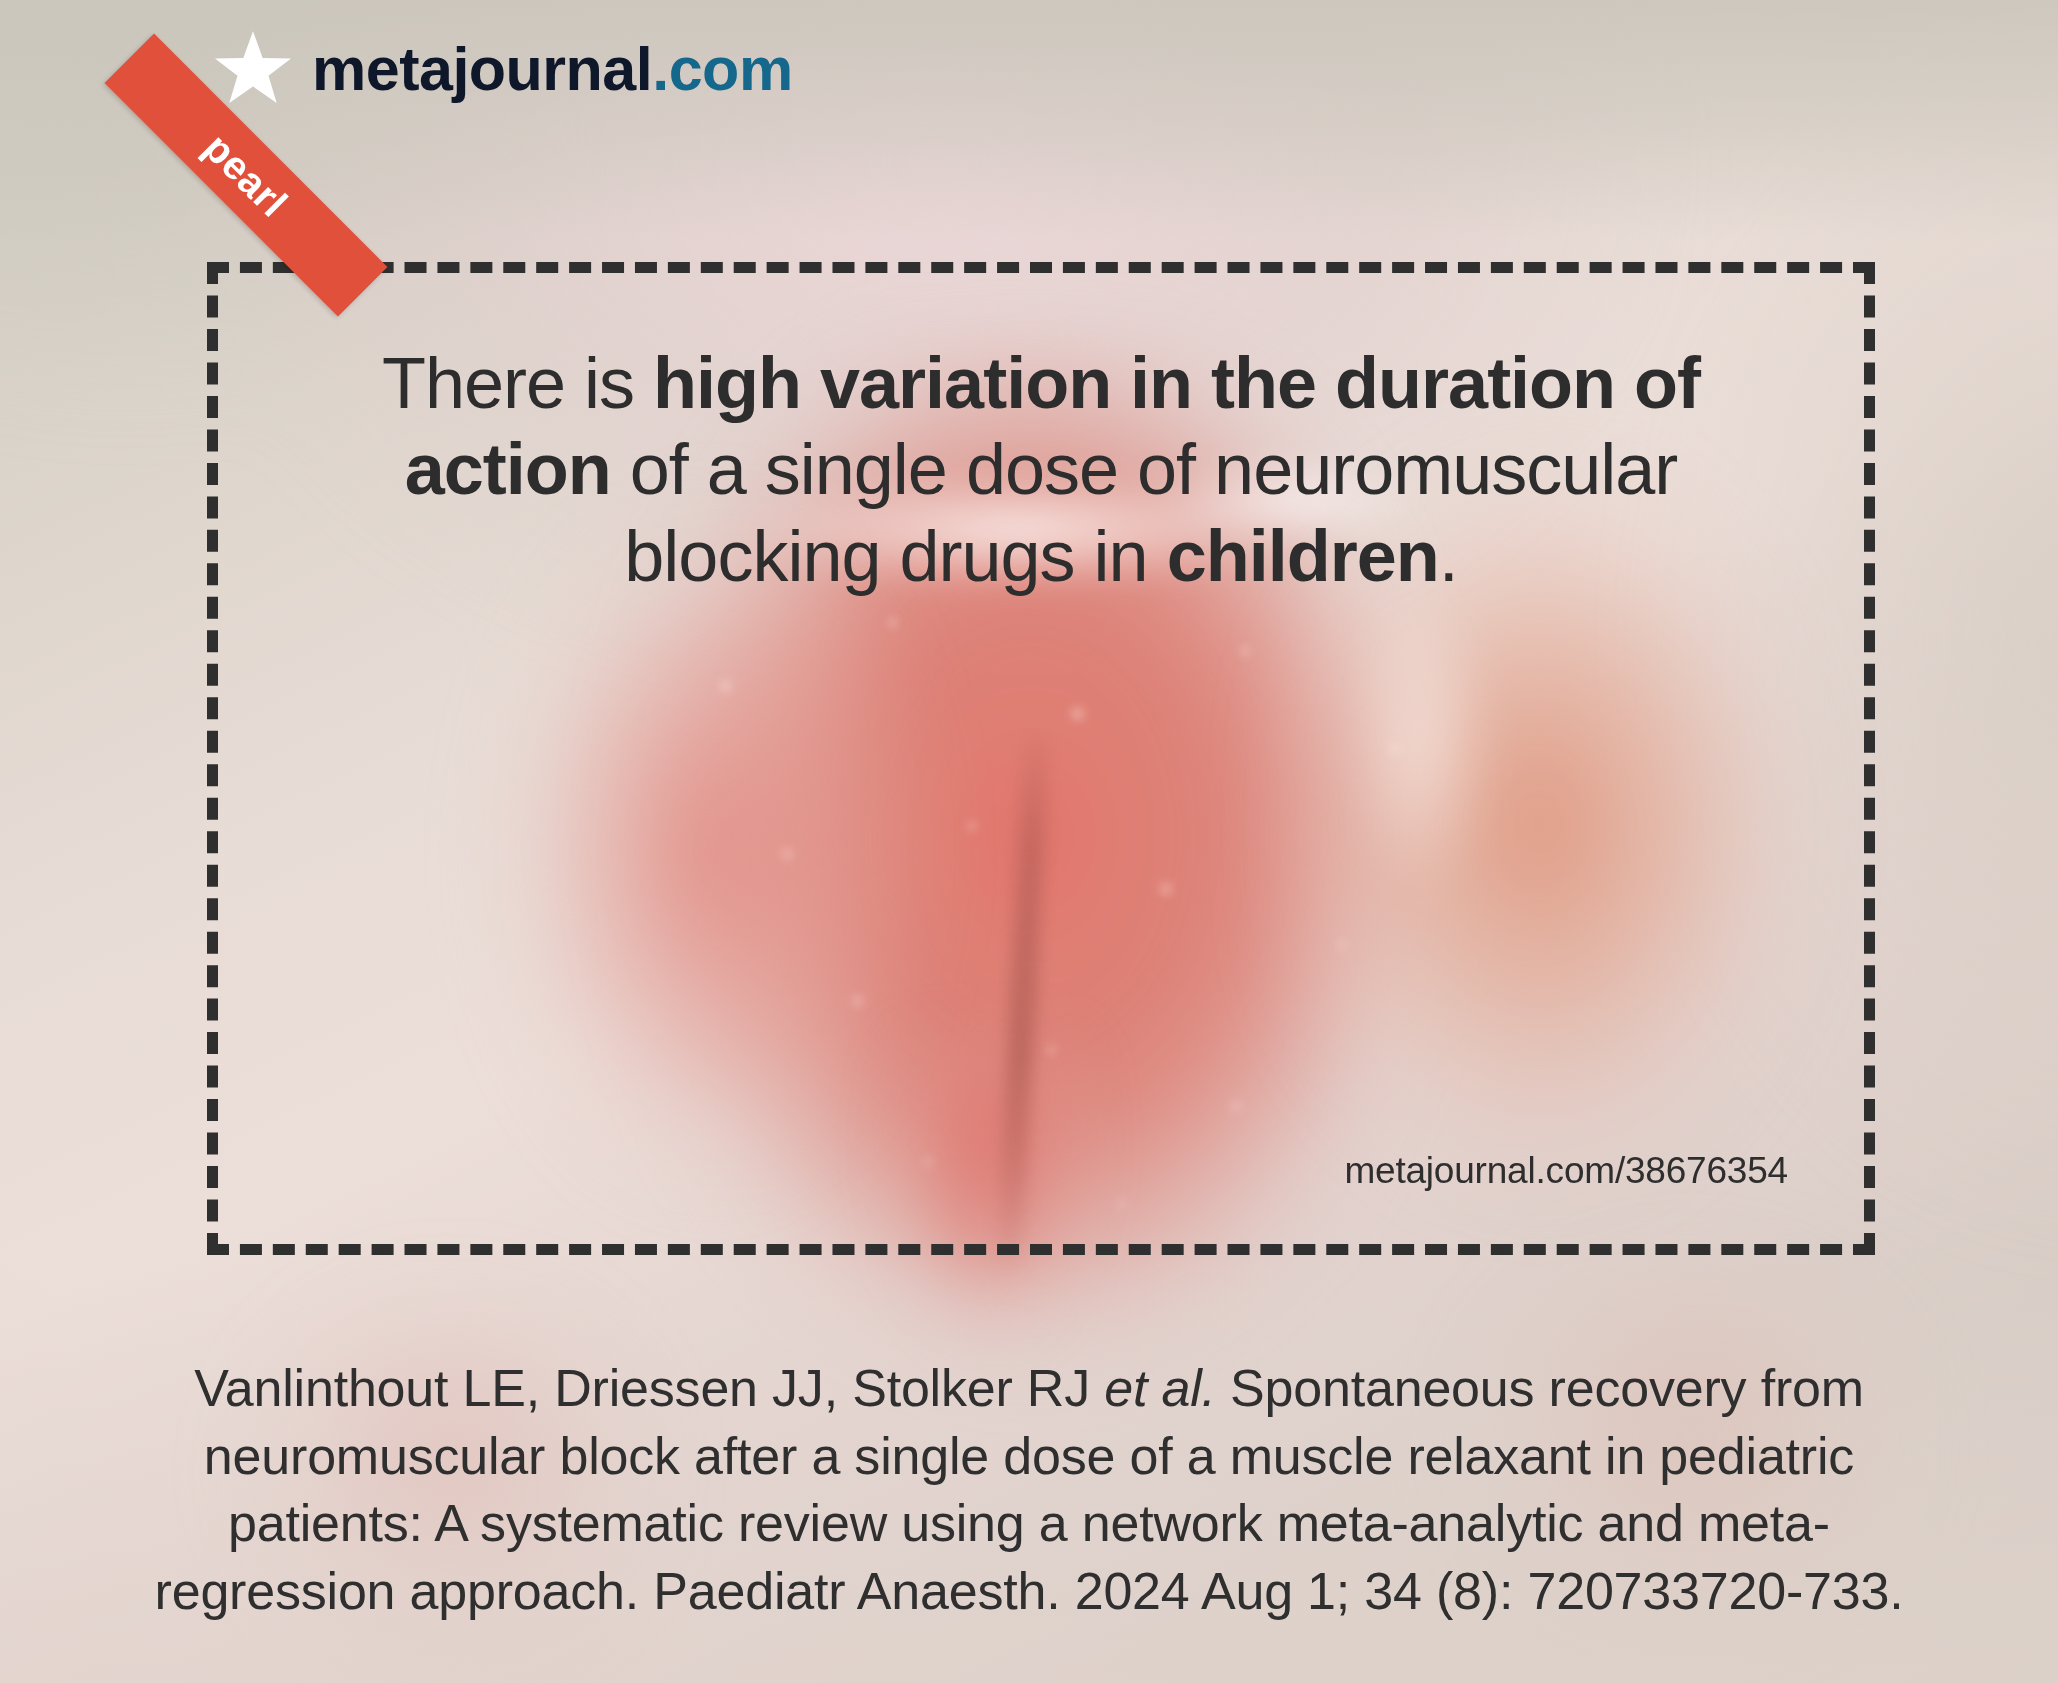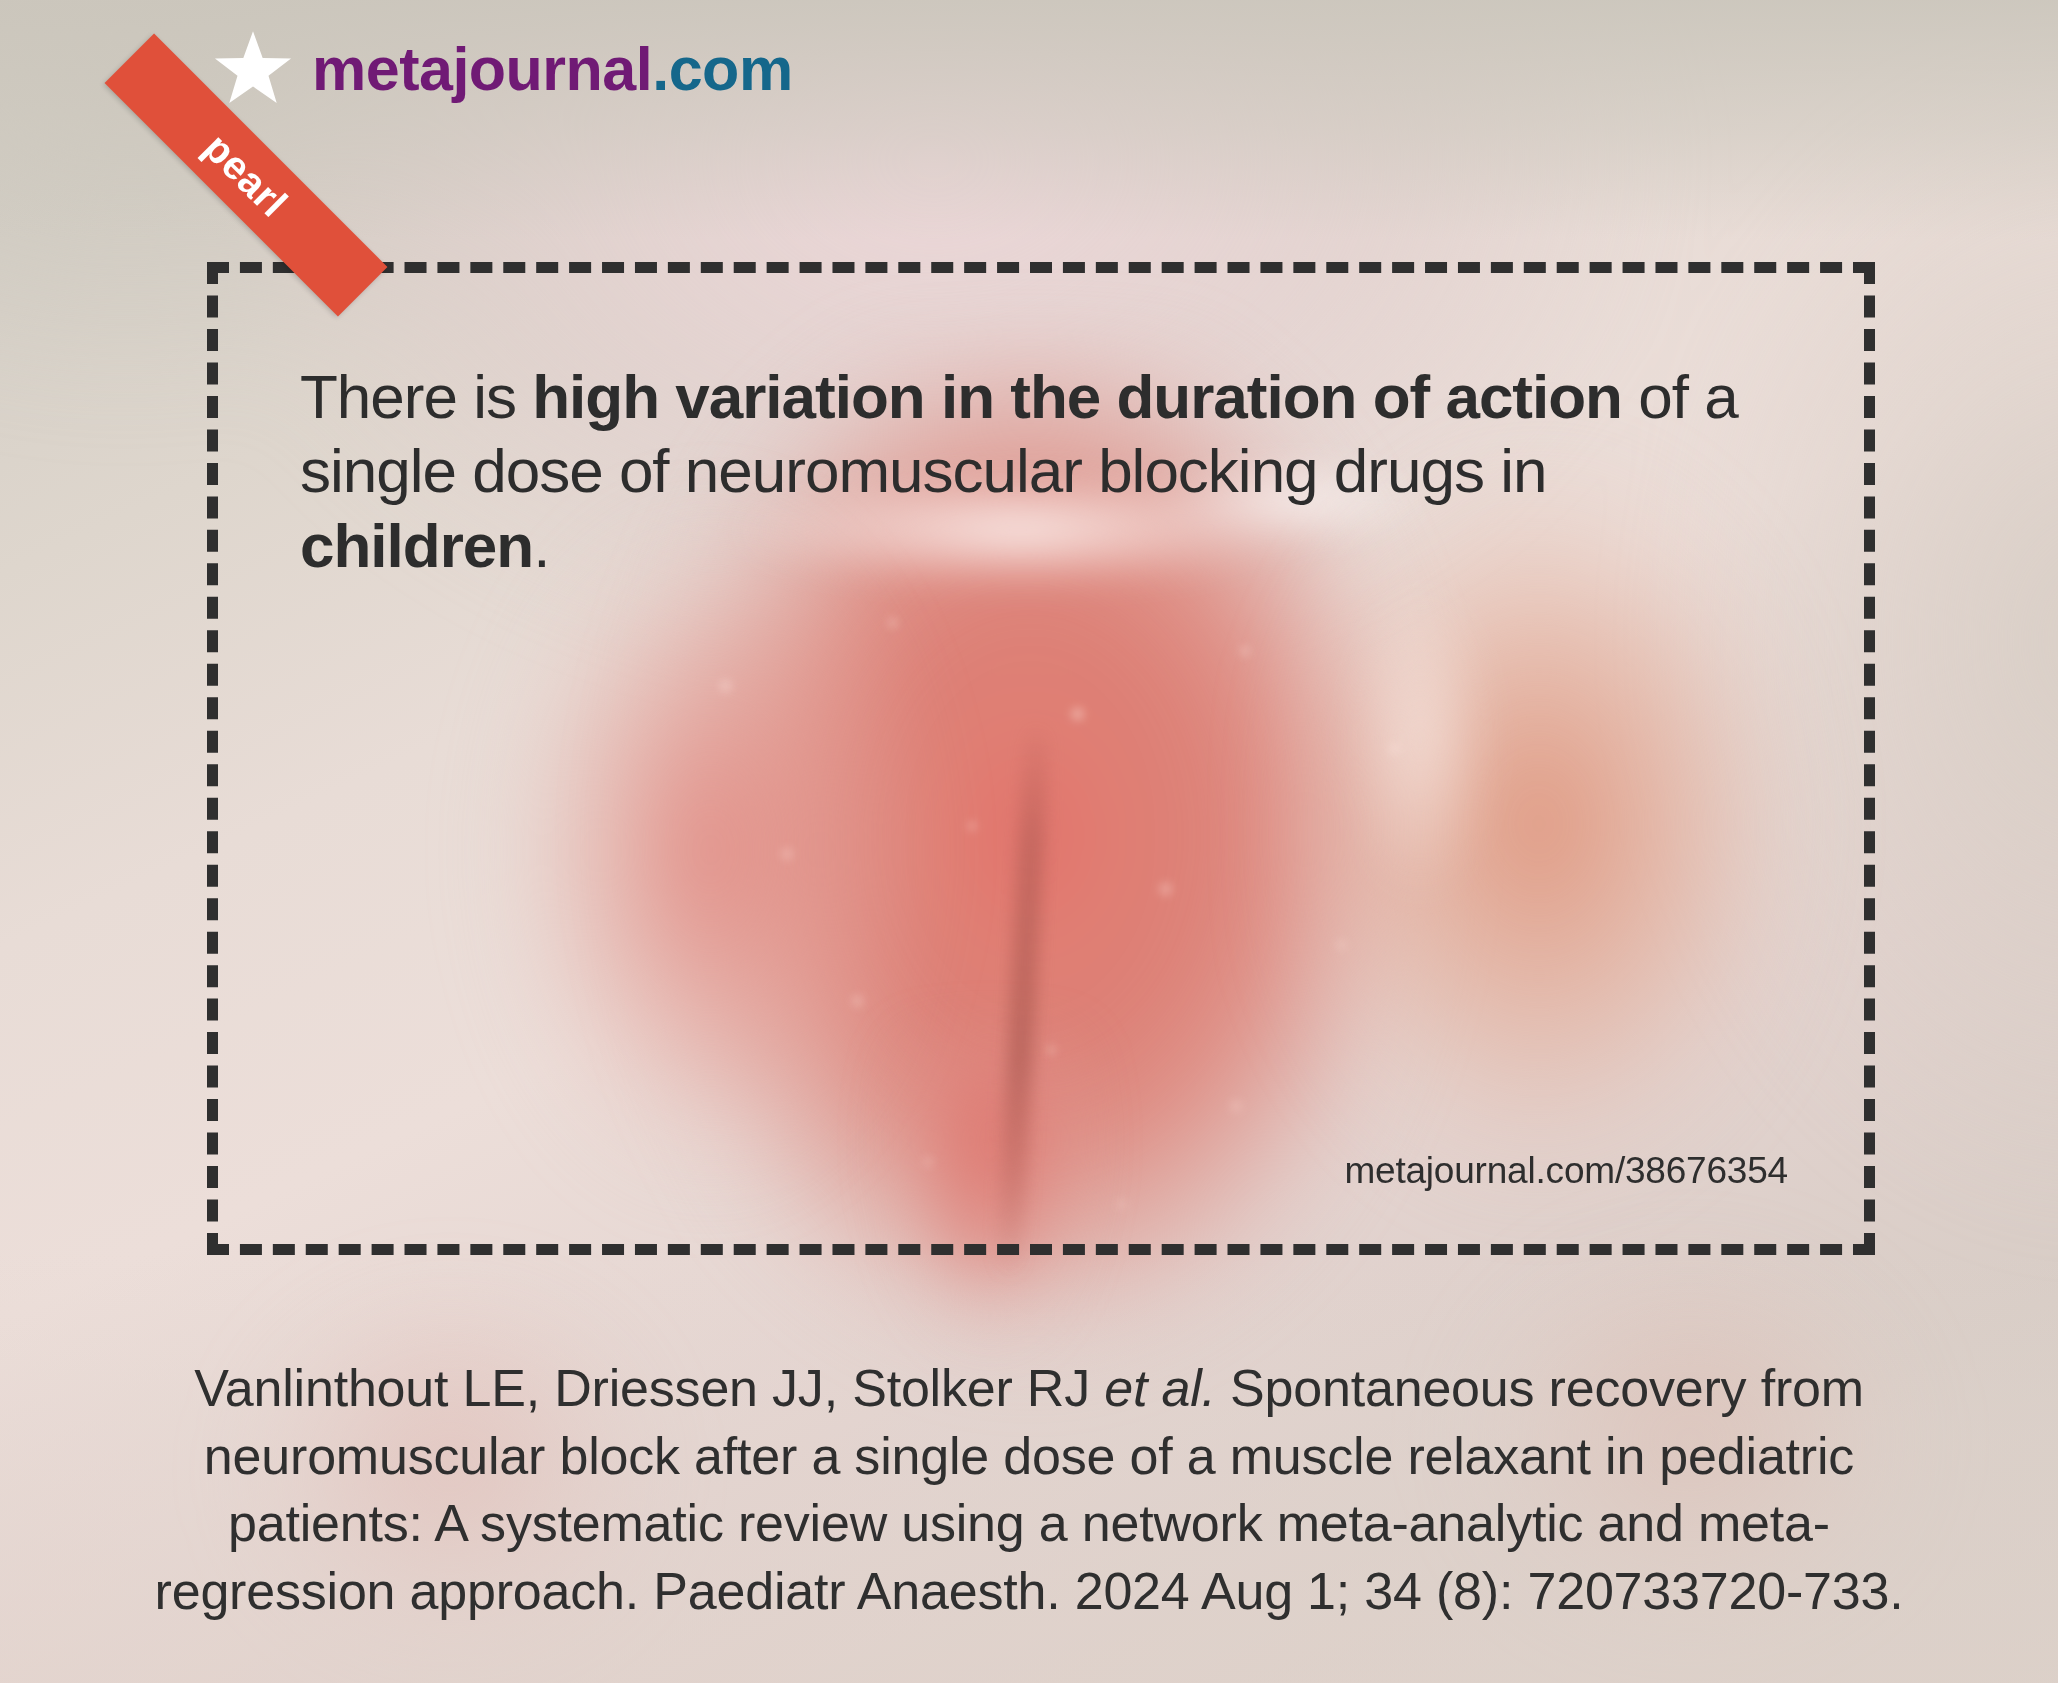--- a/index.html
+++ b/index.html
@@ -222,21 +222,21 @@
     z-index: 20;
   }
   .star-icon { width: 82px; height: 82px; display: block; flex: 0 0 auto; }
   .logo-text {
     font-size: 61px;
     font-weight: bold;
     letter-spacing: -0.5px;
     line-height: 1;
     white-space: nowrap;
   }
-  .logo-name { color: #701a75; }
+  .logo-name { color: #0f172a; }
   .logo-tld  { color: #15678b; }
 
   
   #pearl-ribbon {
     position: absolute;
     left: 81px;
     top: 140px;
     width: 330px;
     height: 70px;
     background: #e0503a;
@@ -264,24 +264,25 @@
     width: 1668px;
     height: 993px;
     border: 11px dashed #2f2f2f;
     z-index: 15;
   }
 
   
   #quote {
     position: absolute;
     left: 300px;
-    top: 360px;
+    top: 340px;
     width: 1482px;
+    text-align: center;
     color: #2d2d2d;
-    font-size: 62px;
+    font-size: 72px;
     line-height: 1.20;
     letter-spacing: -1px;
     z-index: 16;
   }
   #quote b { font-weight: bold; }
   #quote .reg { font-weight: normal; }
 
   
   #permalink {
     position: absolute;

